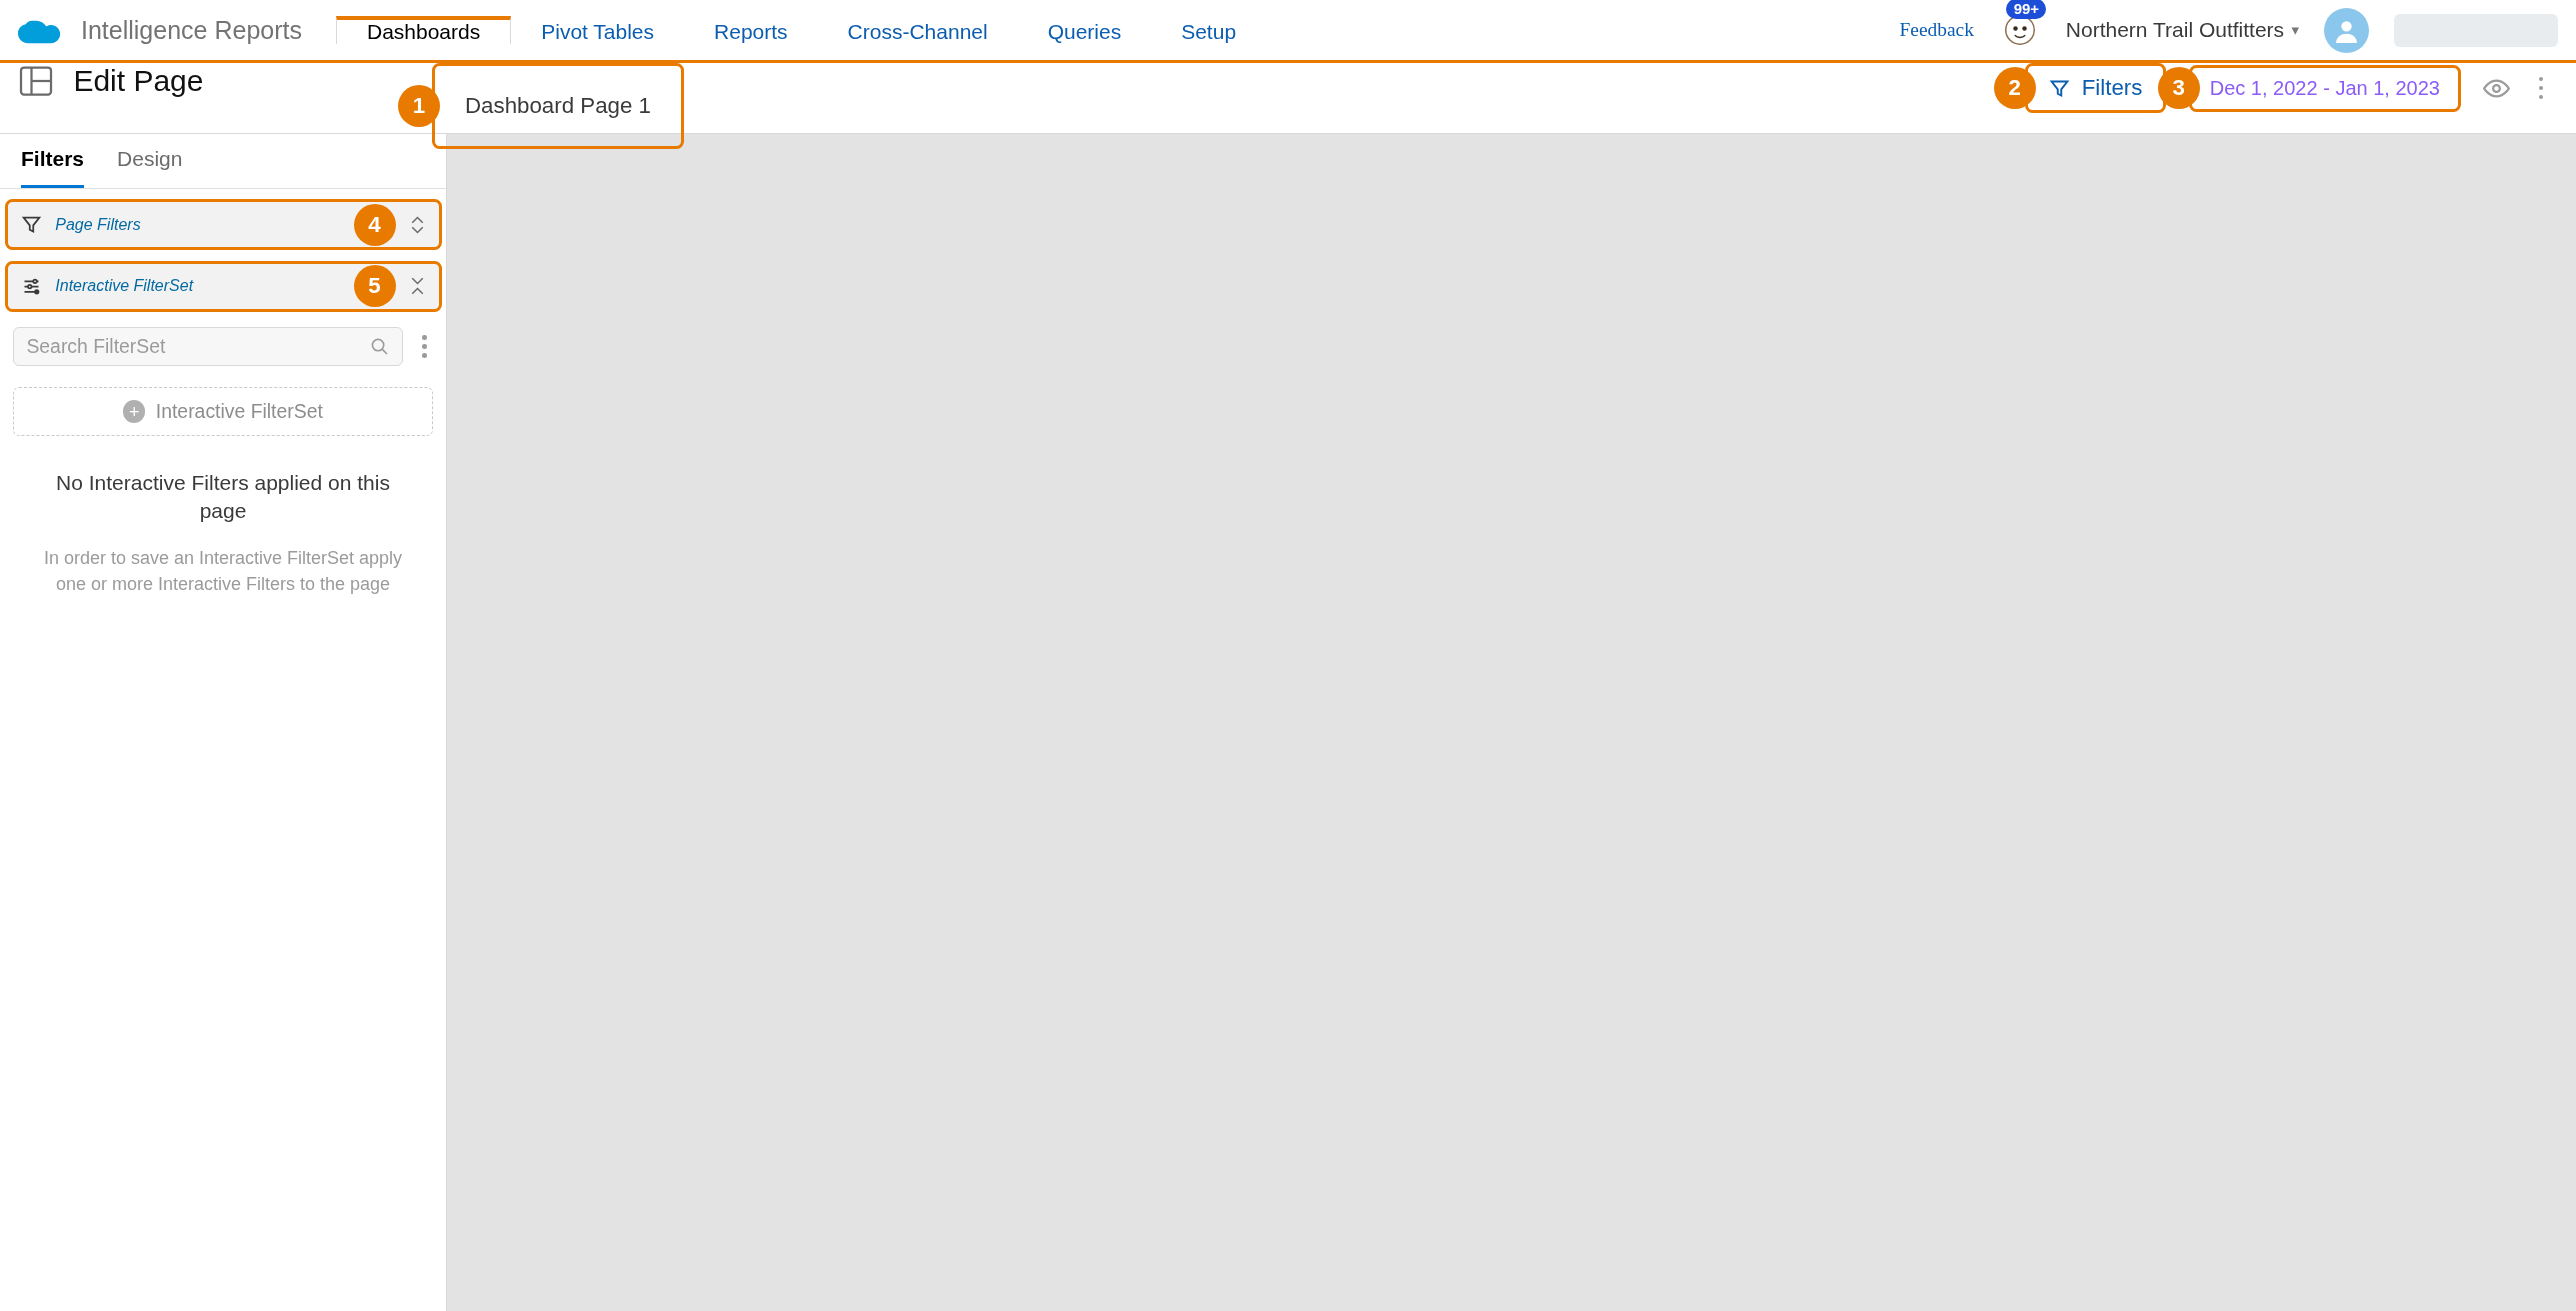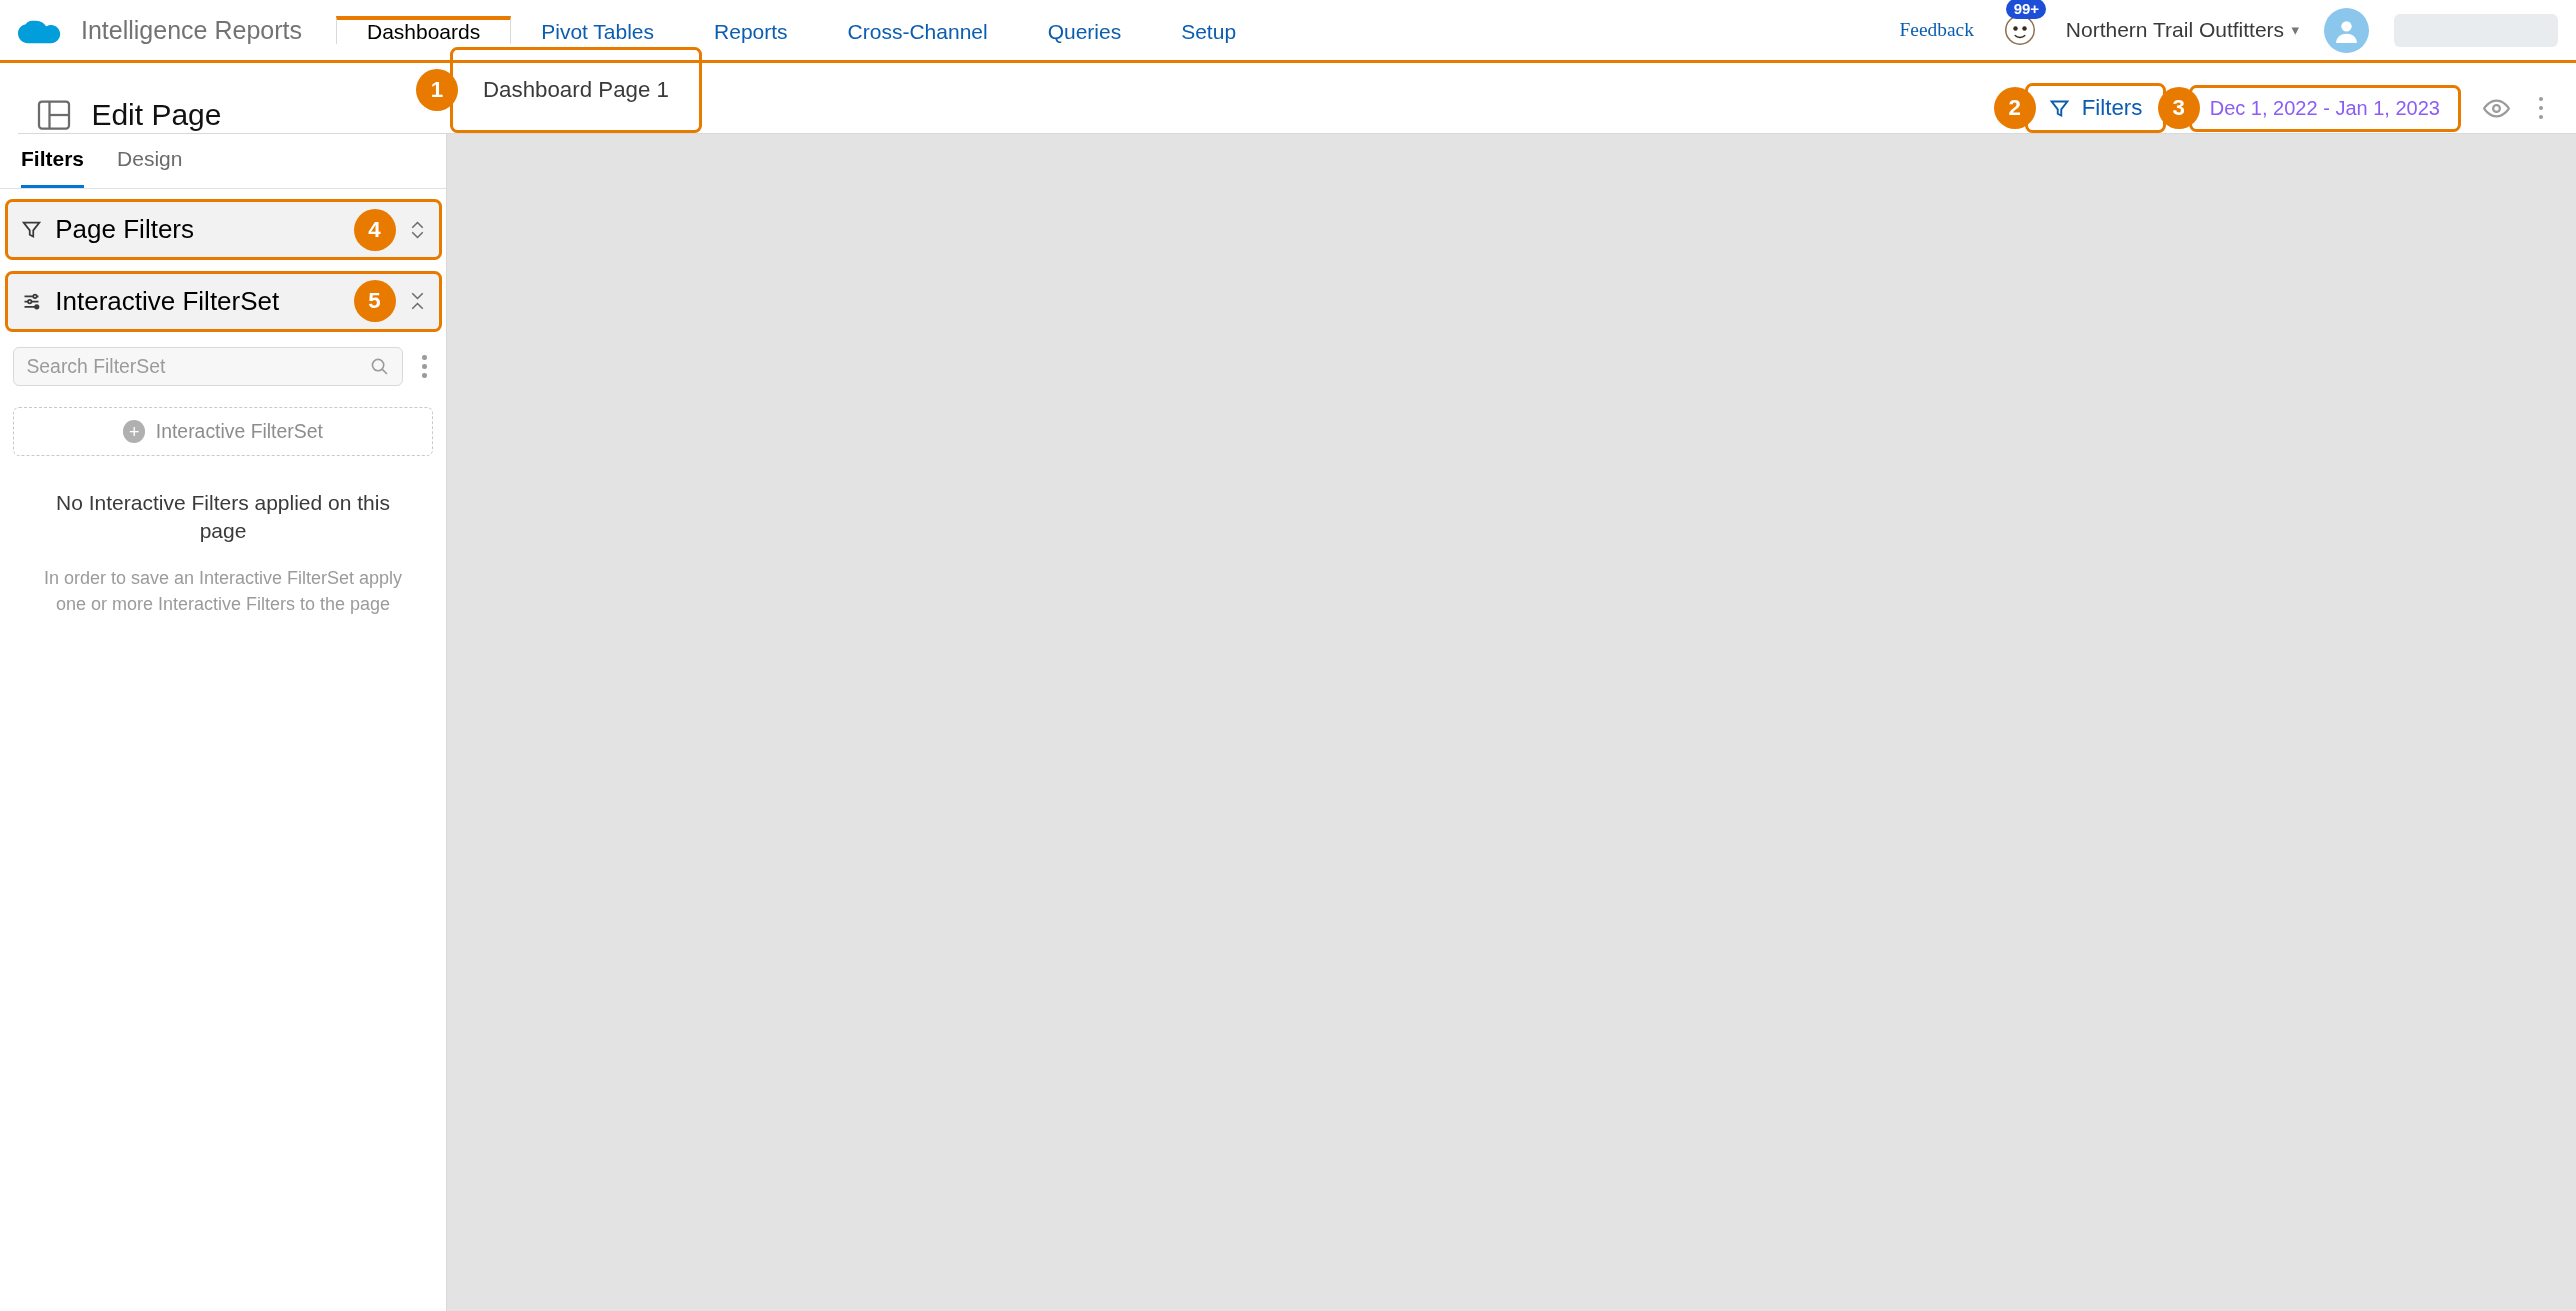--- a/index.html
+++ b/index.html
@@ -53,23 +53,22 @@
     width:45px; height:45px; border-radius:50%; background:#8bc7ec;
     display:flex; align-items:center; justify-content:center;
   }
   .avatar-circle svg { width:25px; height:25px; fill:#fff;}
   .topnav-search {
     width:164px; height:33px; background:#e9ecef; border-radius:6px;
   }
 
   
   .editbar {
-    display:flex; align-items:flex-end; height:71px;
+    display:flex; align-items:flex-start; height:71px;
     border-bottom:1.5px solid #d9d9d9;
-    margin-left:18px;
   }
   .editbar-left {
     display:flex; align-items:center; gap:19.4px; padding-left:18px;
     width:447px;
   }
   .page-layout-icon { width:36px; height:36px; stroke:#6b6b6b; fill:none;}
   .editbar-title { font-size:30px; font-weight:400; color:#111;}
   .callout-badge {
     width:42px; height:42px; border-radius:50%;
     background:#e87a00; color:#fff; font-size:22.3px; font-weight:600;
@@ -136,21 +135,21 @@
      position:absolute; right:46px; top:50%; transform:translateY(-50%);
   }
   .acc-row {
     display:flex; align-items:center; justify-content:space-between;
     padding:12px 13.4px;
     background:#f3f2f2;
   }
   .callout-box.full { border-radius:7.4px;}
   .acc-left { display:flex; align-items:center; gap:13.4px;}
   .acc-left svg { width:21px; height:21px; stroke:#3a3a3a; fill:none;}
-  .acc-title { font-size:26px; color:#000000;}
+  .acc-title { font-size:16px; color:#0369a1;font-style:italic;}
   .acc-chevrons { display:flex; flex-direction:column; align-items:center; gap:-3px; color:#6b6b6b;}
   .acc-chevrons svg { width:15px; height:9px; stroke:#6b6b6b; fill:none; stroke-width:2;}
 
   
   .search-row {
     display:flex; align-items:center; gap:13.4px; padding:15px 13.4px 7.4px 13.4px;
   }
   .search-input-wrap {
     flex:1; display:flex; align-items:center;
     border:0.7px solid #d9d9d9; border-radius:6px;

